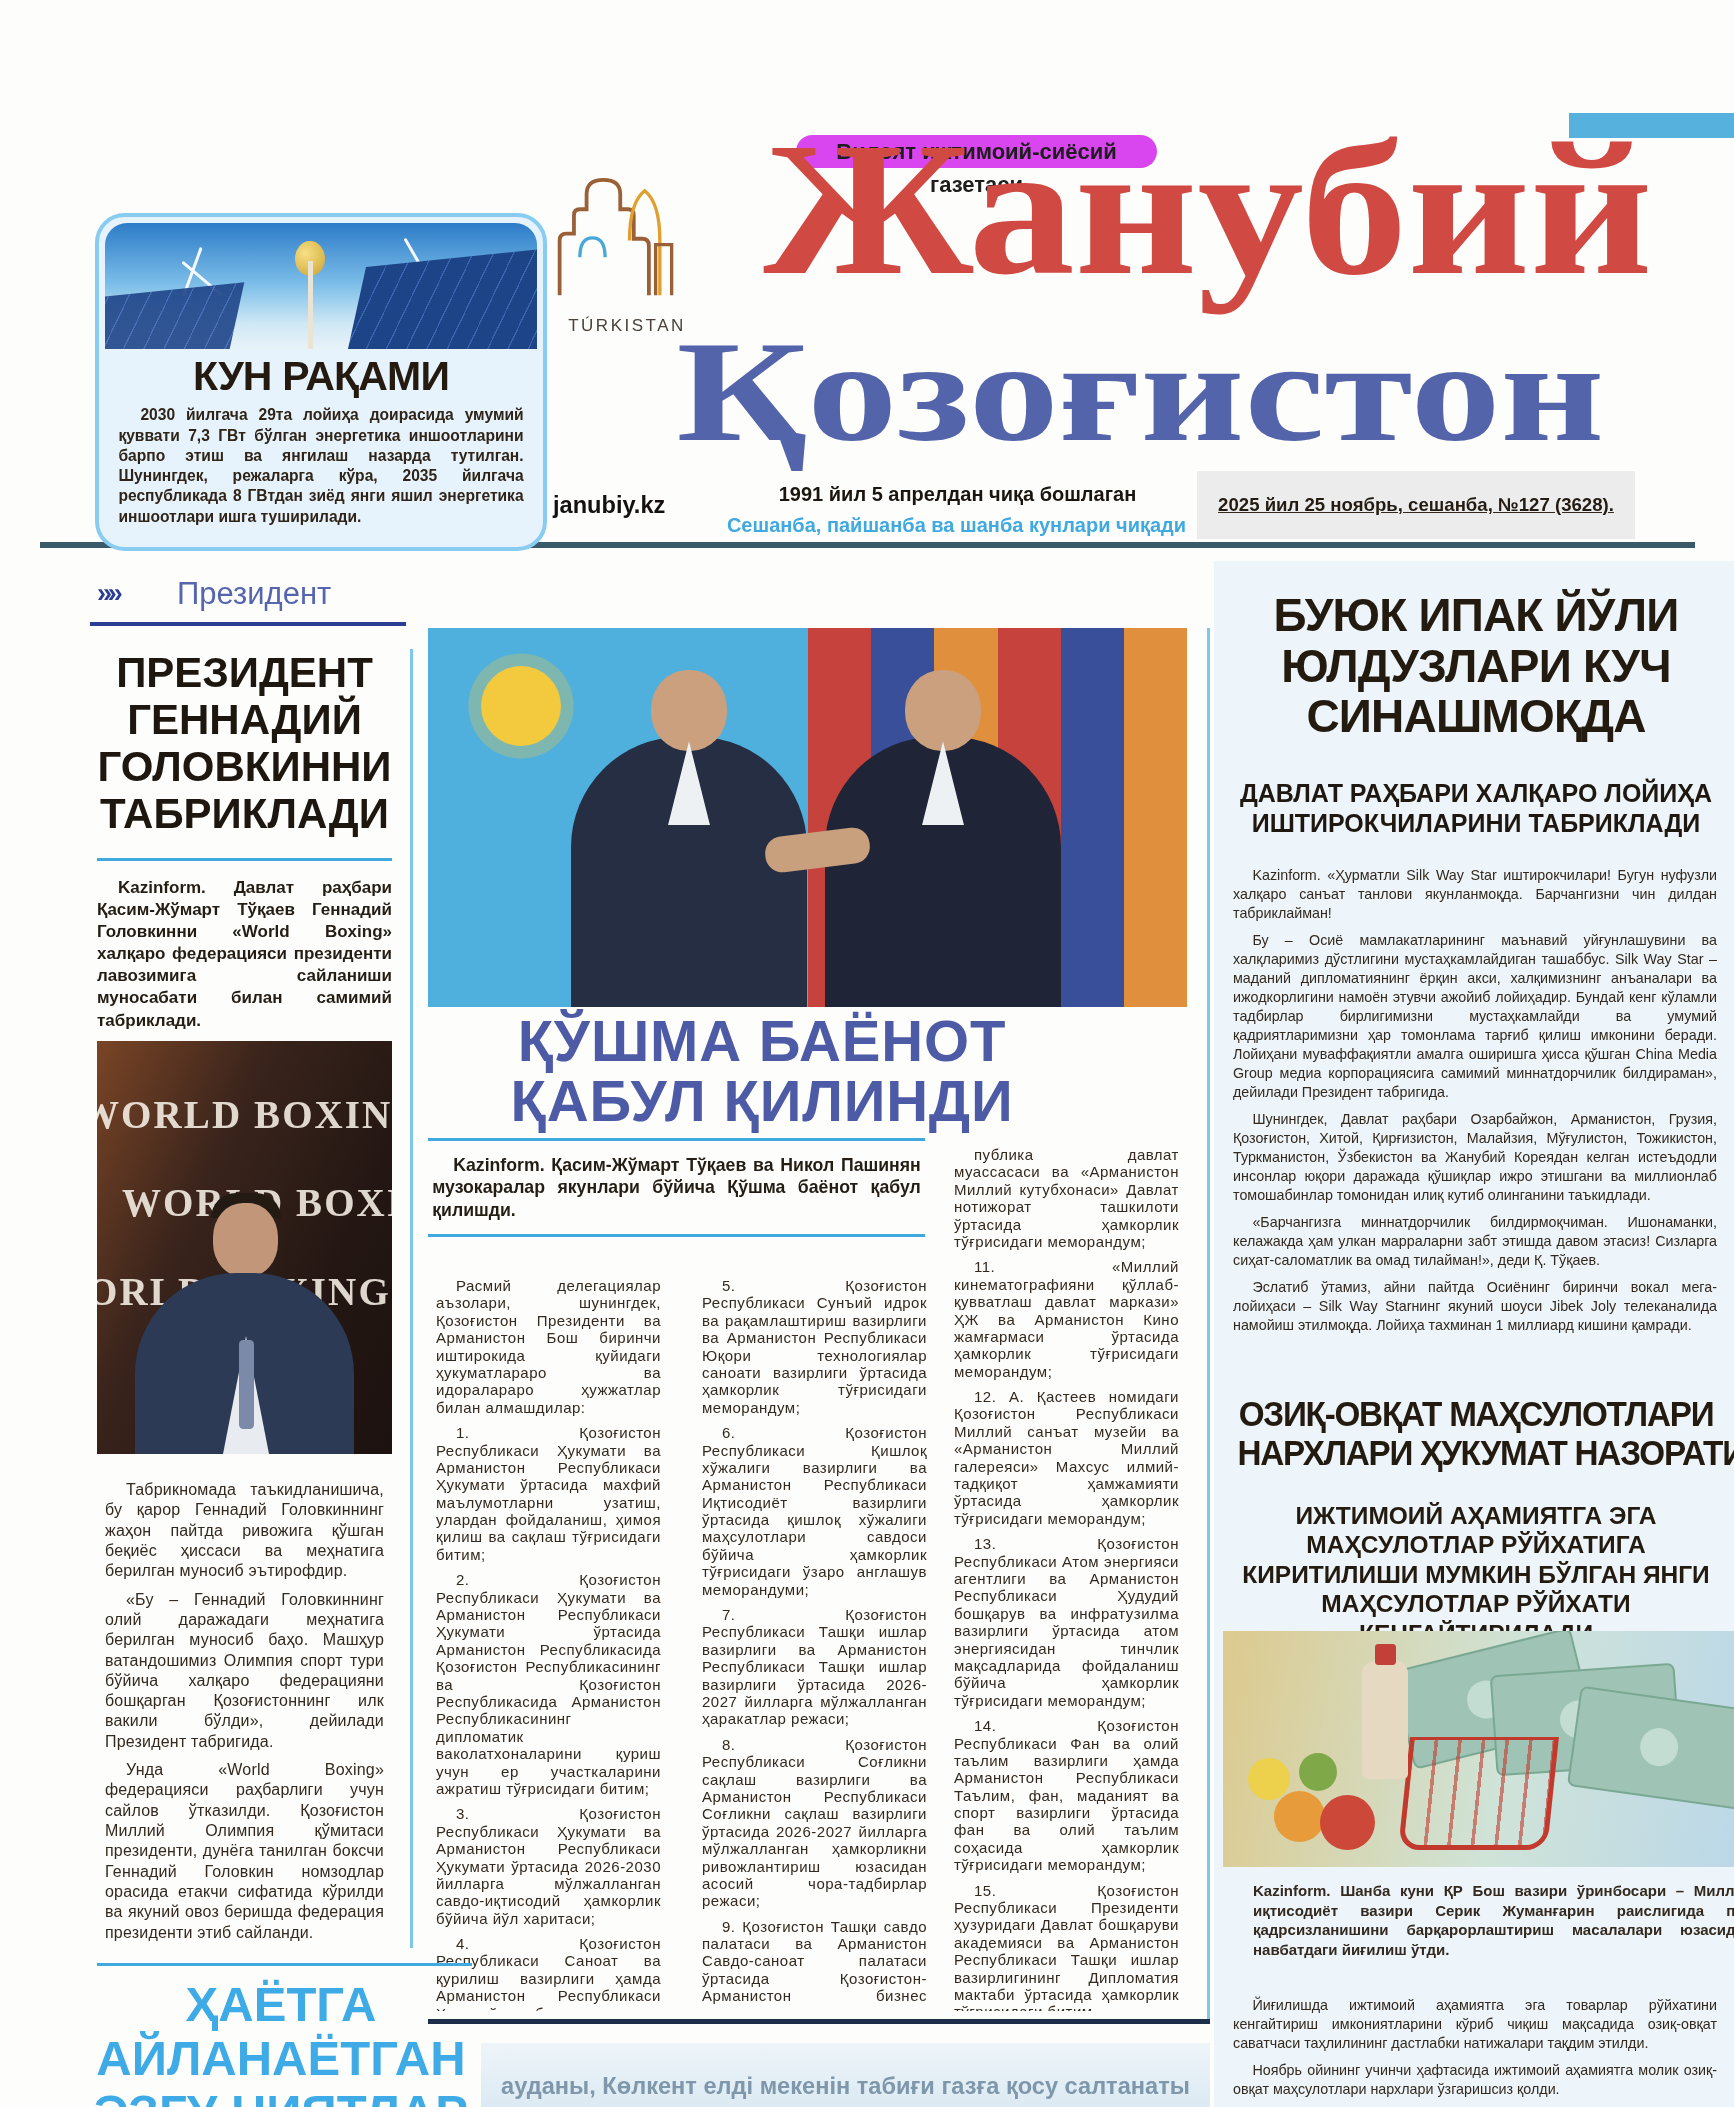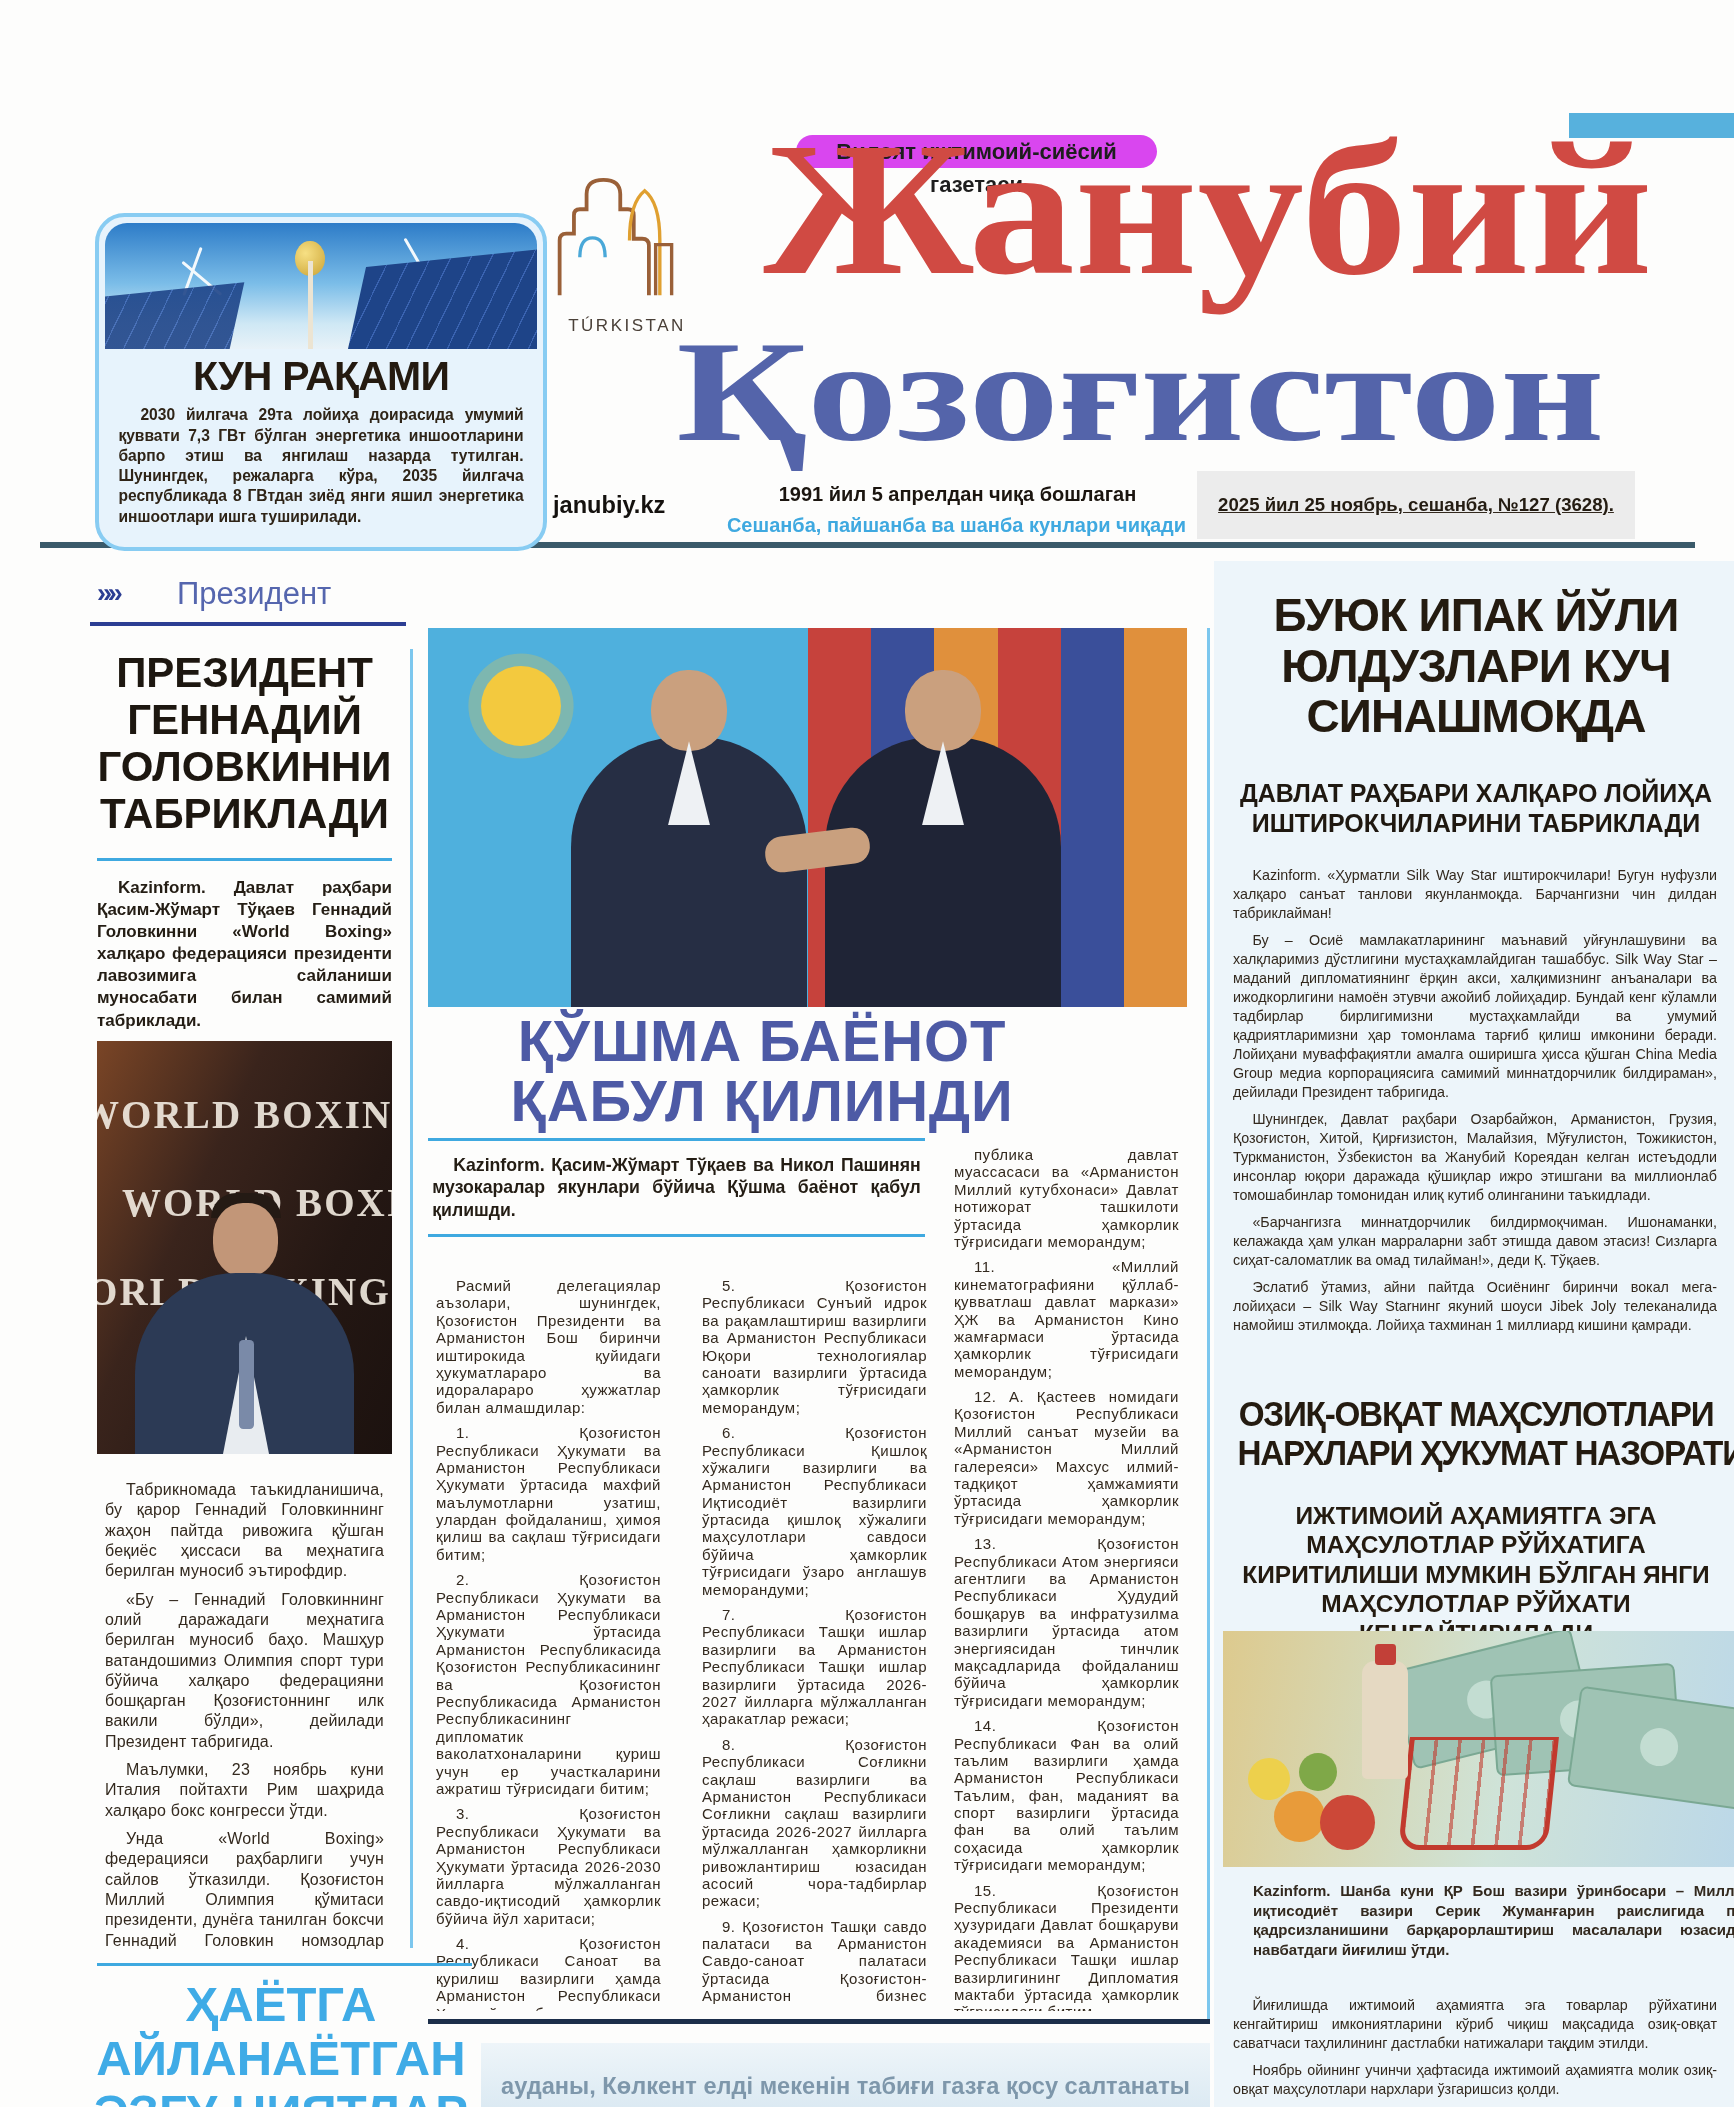--- a/index.html
+++ b/index.html
@@ -154,21 +154,20 @@
     <div class="wb-line" style="left:-51px;top:228px;">WORLD BOXING</div>
     <div class="boxer-hair"></div>
     <div class="boxer-head"></div>
     <div class="boxer-torso"></div>
     <div class="boxer-shirt"></div>
     <div class="boxer-tie"></div>
   </div>
   <div class="abs al-body jt">
       <p>Табрикномада таъкидланишича, бу қарор Геннадий Головкиннинг жаҳон пайтда ривожига қўшган беқиёс ҳиссаси ва меҳнатига берилган муносиб эътирофдир.</p>
       <p>«Бу – Геннадий Головкиннинг олий даражадаги меҳнатига берилган муносиб баҳо. Машҳур ватандошимиз Олимпия спорт тури бўйича халқаро федерацияни бошқарган Қозоғистоннинг илк вакили бўлди», дейилади Президент табригида.</p>
-      <p>Маълумки, 23 ноябрь куни Италия пойтахти Рим шаҳрида халқаро бокс конгресси ўтди.</p>
       <p>Унда «World Boxing» федерацияси раҳбарлиги учун сайлов ўтказилди. Қозоғистон Миллий Олимпия қўмитаси президенти, дунёга танилган боксчи Геннадий Головкин номзодлар орасида етакчи сифатида кўрилди ва якуний овоз беришда федерация президенти этиб сайланди.</p>
     </div>
 
   <div class="abs photo-handshake">
     <div class="hs-left">
         <div class="kz-sun"></div>
       </div>
     <div class="hs-right"></div>
     <div class="person" style="left:143px;width:236px;height:270px;background:#262e44;">
       <div class="p-head" style="left:80px;"></div>

